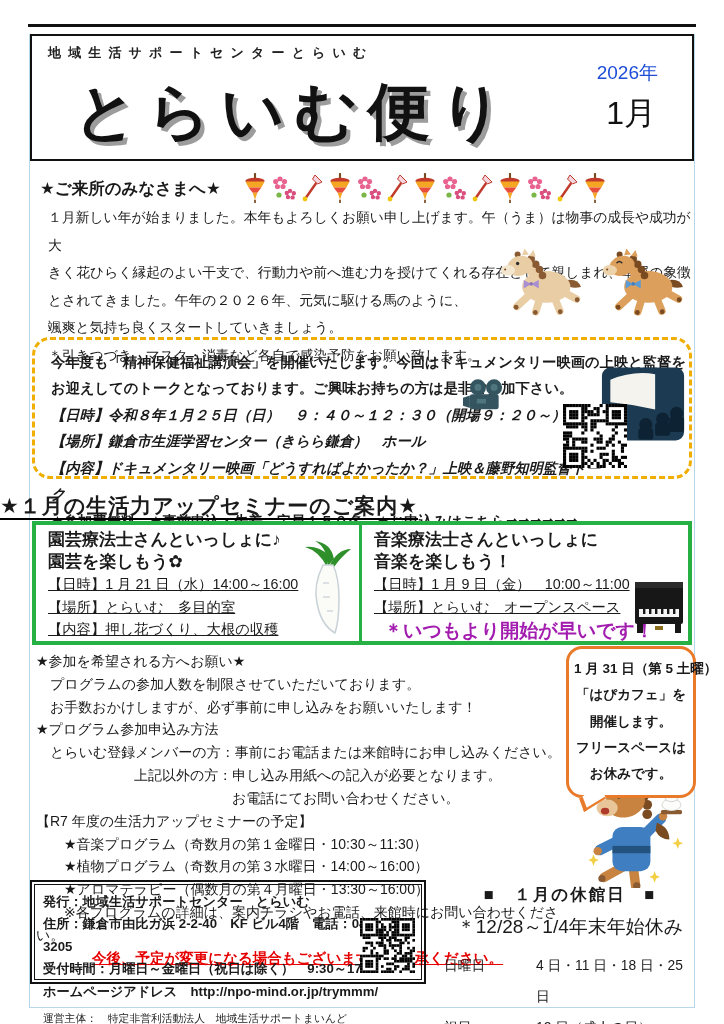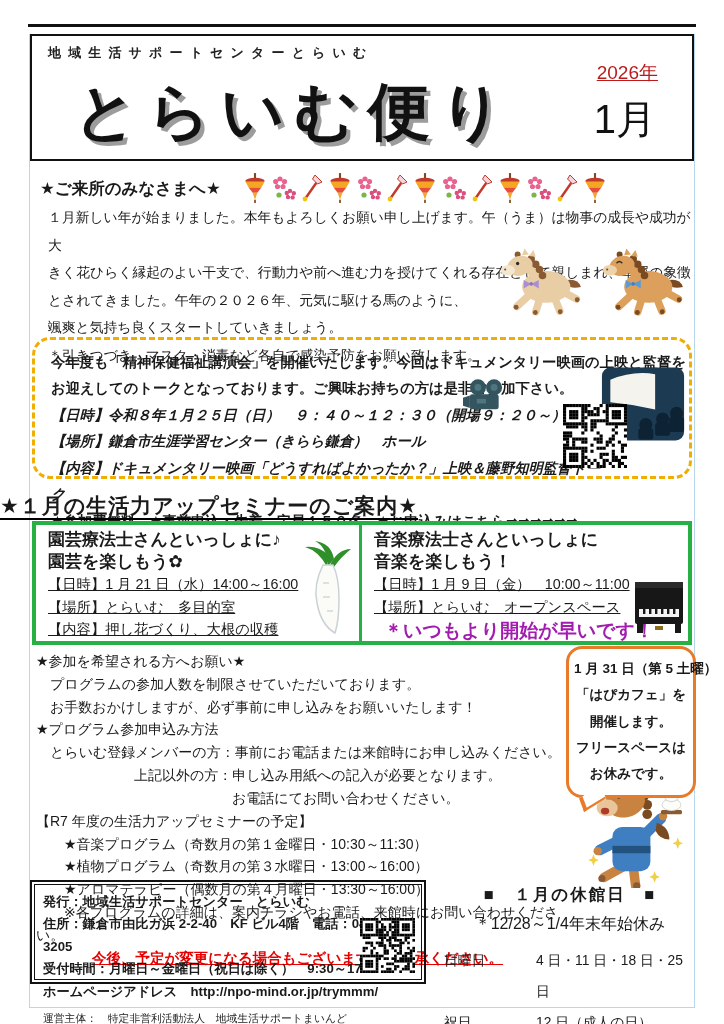--- a/index.html
+++ b/index.html
@@ -6,22 +6,22 @@
   body { background:#e8e8e8; font-family:"Liberation Sans","DejaVu Sans",sans-serif; }
   .page { position:relative; width:724px; height:1024px; background:#fff; margin:0 auto; overflow:hidden; color:#1a1a1a; }
   .blue-frame { position:absolute; left:29px; top:34px; width:666px; height:974px; border:1px solid #b9d7ea; }
   .top-rule { position:absolute; left:28px; top:24px; width:668px; height:3px; background:#111; }
 
   
   .header-box { position:absolute; left:30px; top:34px; width:664px; height:127px; background:#fff; border:2px solid #111; }
   .org-line { position:absolute; left:16px; top:8px; font-size:13px; font-weight:bold; letter-spacing:0.55em; color:#222; }
   .main-title { position:absolute; left:42px; top:34px; font-size:62px; font-weight:bold; letter-spacing:10px; color:#111;
                 text-shadow:4px 4px 0 #9c9c9c; }
-  .issue-year { position:absolute; right:34px; top:24px; font-size:19px; color:#b91c1c;text-decoration:underline; }
-  .issue-month { position:absolute; right:36px; top:56px; font-size:40px; color:#111; }
+  .issue-year { position:absolute; right:34px; top:24px; font-size:19px; color:#1d4ed8; }
+  .issue-month { position:absolute; right:36px; top:56px; font-size:32px; color:#111; }
 
   
   .visitors-heading { position:absolute; left:40px; top:178px; font-size:16.5px; font-weight:bold; }
   .icon-row { position:absolute; left:242px; top:172px; display:flex; gap:3px; align-items:center; }
   .icon-row svg { display:block; }
   .visitors-para { position:absolute; left:48px; top:204px; width:648px; font-size:13.8px; line-height:2.0; }
   .visitors-para .pline { white-space:pre-wrap; }
   .horses { position:absolute; left:492px; top:246px; display:flex; gap:4px; }
 
   
@@ -61,21 +61,21 @@
   .pub-outer { position:absolute; left:30px; top:880px; width:396px; height:104px; border:2.5px solid #111; padding:2px; }
   .pub-inner { position:relative; width:100%; height:100%; border:1px solid #111; padding:6px 8px; }
   .pub-line { font-size:13.2px; font-weight:bold; line-height:1.7; white-space:pre-wrap; }
   .pub-sub { font-size:10.8px; line-height:1.65; white-space:pre-wrap; color:#222; }
   .pub-sub-wrap { margin-top:7px; }
   .qr-pub { position:absolute; right:6px; bottom:6px; width:55px; height:55px; }
 
   
   .holiday { position:absolute; left:444px; top:884px; width:252px; }
   .holiday-heading { text-align:center; font-size:16.5px; font-weight:bold; letter-spacing:2px; }
-  .holiday-note { text-align:center; font-size:16px; margin-top:8px; }
+  .holiday-note { text-align:center; font-size:19px; margin-top:8px; }
   .holiday-rows { margin-top:10px; }
   .holiday-row { display:flex; font-size:13.8px; line-height:2.25; }
   .holiday-row .lab { width:92px; flex:none; }
 </style>
 </head>
 <body>
 
 <div class="page">
   <div class="blue-frame"></div>
   <div class="top-rule"></div>
@@ -641,21 +641,21 @@
   <div class="request">
     <div class="req-line">★参加を希望される方へお願い★</div>
     <div class="req-line">　プログラムの参加人数を制限させていただいております。</div>
     <div class="req-line">　お手数おかけしますが、必ず事前に申し込みをお願いいたします！</div>
     <div class="req-line">★プログラム参加申込み方法</div>
     <div class="req-line">　とらいむ登録メンバーの方：事前にお電話または来館時にお申し込みください。</div>
     <div class="req-line">　　　　　　　上記以外の方：申し込み用紙への記入が必要となります。</div>
     <div class="req-line">　　　　　　　　　　　　　　お電話にてお問い合わせください。</div>
     <div class="req-line">【R7 年度の生活力アップセミナーの予定】</div>
     <div class="req-line">　　★音楽プログラム（奇数月の第１金曜日・10:30～11:30）</div>
-    <div class="req-line">　　★植物プログラム（奇数月の第３水曜日・13:00～16:00）</div>
+    <div class="req-line">　　★植物プログラム（奇数月の第３水曜日・14:00～16:00）</div>
     <div class="req-line">　　★アロマテラピー（偶数月の第４月曜日・13:30～16:00）</div>
     <div class="req-line">　　※各プログラムの詳細は、案内チラシやお電話、来館時にお問い合わせください。</div>
     <div class="req-warning">今後、予定が変更になる場合もございます。ご了承ください。</div>
   </div>
 
   <div class="bubble">
     <div class="bubble-line">1 月 31 日（第 5 土曜）</div>
     <div class="bubble-line">「はぴカフェ」を</div>
     <div class="bubble-line">開催します。</div>
     <div class="bubble-line">フリースペースは</div>

